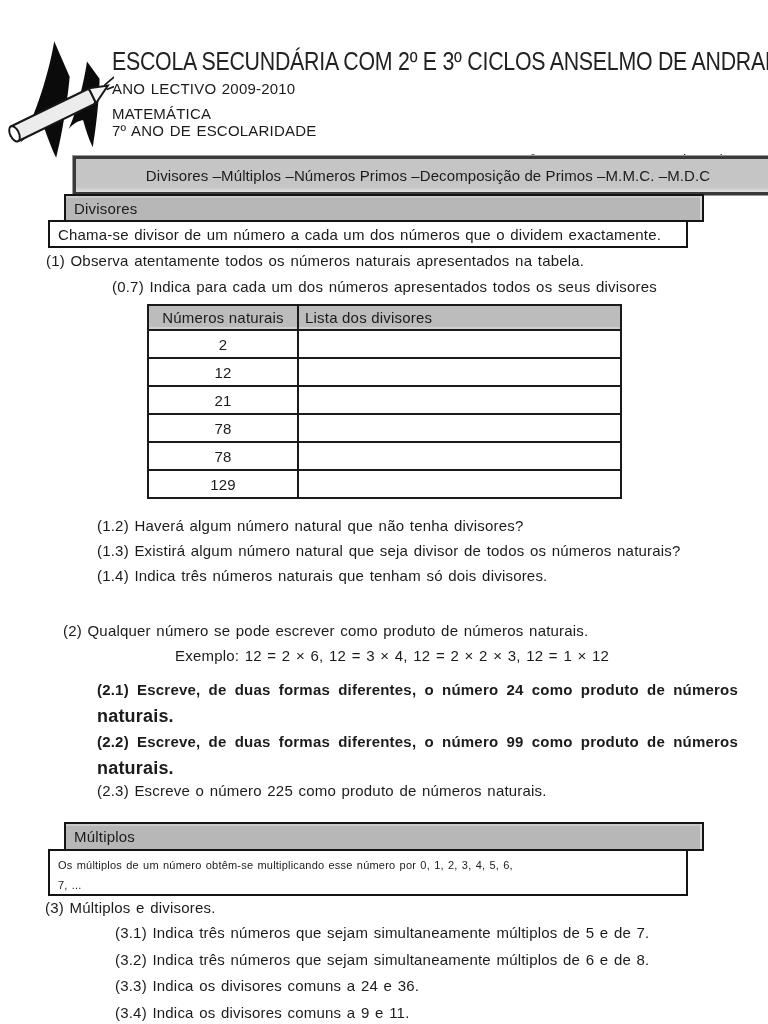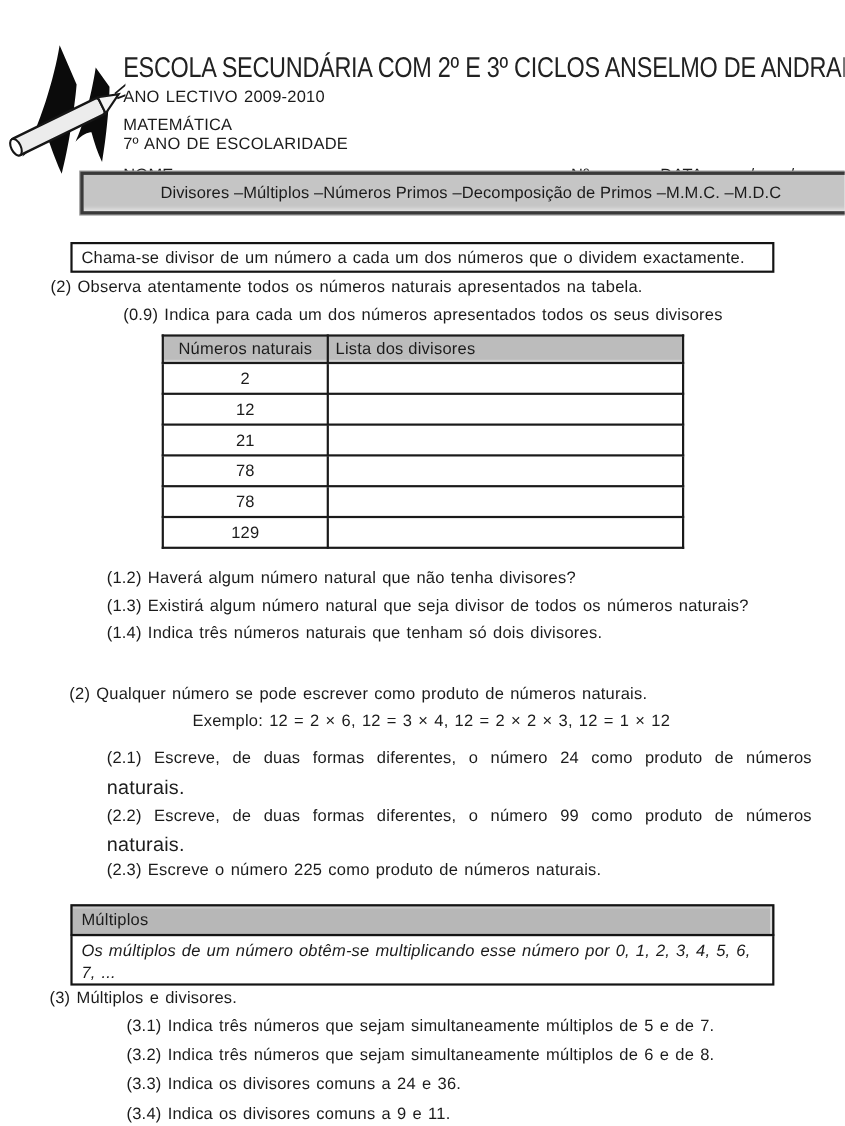--- a/index.html
+++ b/index.html
@@ -35,21 +35,21 @@
   .title-bar span{font-size:15px;letter-spacing:.1px;}
 
   
   .sec-head{
     left:64px;width:640px;height:28px;box-sizing:border-box;
     background:#b7b7b7;border:2px solid #141414;
     box-shadow:inset -5px 0 0 -3px #d9d9d9, inset 0 2px 0 #c9c9c9;
     padding:4px 8px;z-index:2;
   }
   .sec-def{
-    left:64px;width:640px;box-sizing:border-box;
+    left:48px;width:640px;box-sizing:border-box;
     background:#fff;border:2px solid #141414;
     padding:4px 8px;z-index:1;
   }
   .sec-head .txt, .sec-def .txt{word-spacing:1px;}
 
   
   table.nat{
     left:147px;top:304px;position:absolute;border-collapse:collapse;
     table-layout:fixed;width:475px;
   }
@@ -59,25 +59,25 @@
   }
   table.nat th{
     background:#bcbcbc;height:23px;text-align:left;padding-left:6px;
     box-shadow:inset 0 -2px 0 #cfcfcf;
   }
   table.nat th.c1{width:148px;text-align:center;padding-left:0;}
   table.nat td{height:26px;background:#fff;}
   table.nat td.c1{text-align:center;}
 
   
-  .jpar{left:97px;width:641px;}
+  .jpar{left:97px;width:641px;font-weight:bold;}
   .jline1{display:block;font-size:15px;letter-spacing:.2px;word-spacing:1.2px;
     text-align:justify;text-align-last:justify;line-height:26px;}
   .jline2{display:block;font-size:18px;letter-spacing:.2px;word-spacing:1.2px;line-height:26px;}
-  .defpar{font-size:15px;letter-spacing:.2px;word-spacing:1px;line-height:20px;white-space:nowrap;display:block;font-style:italic;}
+  .defpar{font-size:11px;letter-spacing:.2px;word-spacing:1px;line-height:20px;white-space:nowrap;display:block;}
 </style>
 </head>
 <body>
 
 <div class="page">
 
   <div class="abs logo">
     <svg width="108" height="124" viewBox="0 0 112 128" aria-hidden="true">
       <path d="M50,3 C45,34 31,80 15,108 C26,98 34,94 40,94 C44,105 48,116 52,124 C58,101 64,64 66,40 Z" fill="#0b0b0b"></path>
       <path d="M84,24 C80,51 72,79 65,94 C71,87 77,85 80,85 C83,96 86,105 90,113 C94,90 97,58 97,42 Z" fill="#0b0b0b"></path>
@@ -110,26 +110,29 @@
     <span class="txt">/</span>
     <span class="blank" style="width:28px;margin:0 2px 2px 2px"></span>
     <span class="txt">/</span>
     <span class="blank" style="width:34px;margin:0 0 2px 2px"></span>
   </div>
 
   <div class="abs title-bar">
     <span>Divisores –Múltiplos –Números Primos –Decomposição de Primos –M.M.C. –M.D.C</span>
   </div>
 
+  <div class="abs sec-head" style="top:194px">
+    <span class="txt">Divisores</span>
+  </div>
   <div class="abs sec-def" style="top:220px;height:28px">
     <span class="txt">Chama-se divisor de um número a cada um dos números que o dividem exactamente.</span>
   </div>
 
-  <div class="abs txt" style="left:46px;top:252px">(2) Observa atentamente todos os números naturais apresentados na tabela.</div>
-  <div class="abs txt" style="left:112px;top:278px">(0.9) Indica para cada um dos números apresentados todos os seus divisores</div>
+  <div class="abs txt" style="left:46px;top:252px">(1) Observa atentamente todos os números naturais apresentados na tabela.</div>
+  <div class="abs txt" style="left:112px;top:278px">(0.7) Indica para cada um dos números apresentados todos os seus divisores</div>
 
   <table class="nat">
     <thead>
       <tr>
         <th class="c1">Números naturais</th>
         <th>Lista dos divisores</th>
       </tr>
     </thead>
     <tbody>
       <tr>

